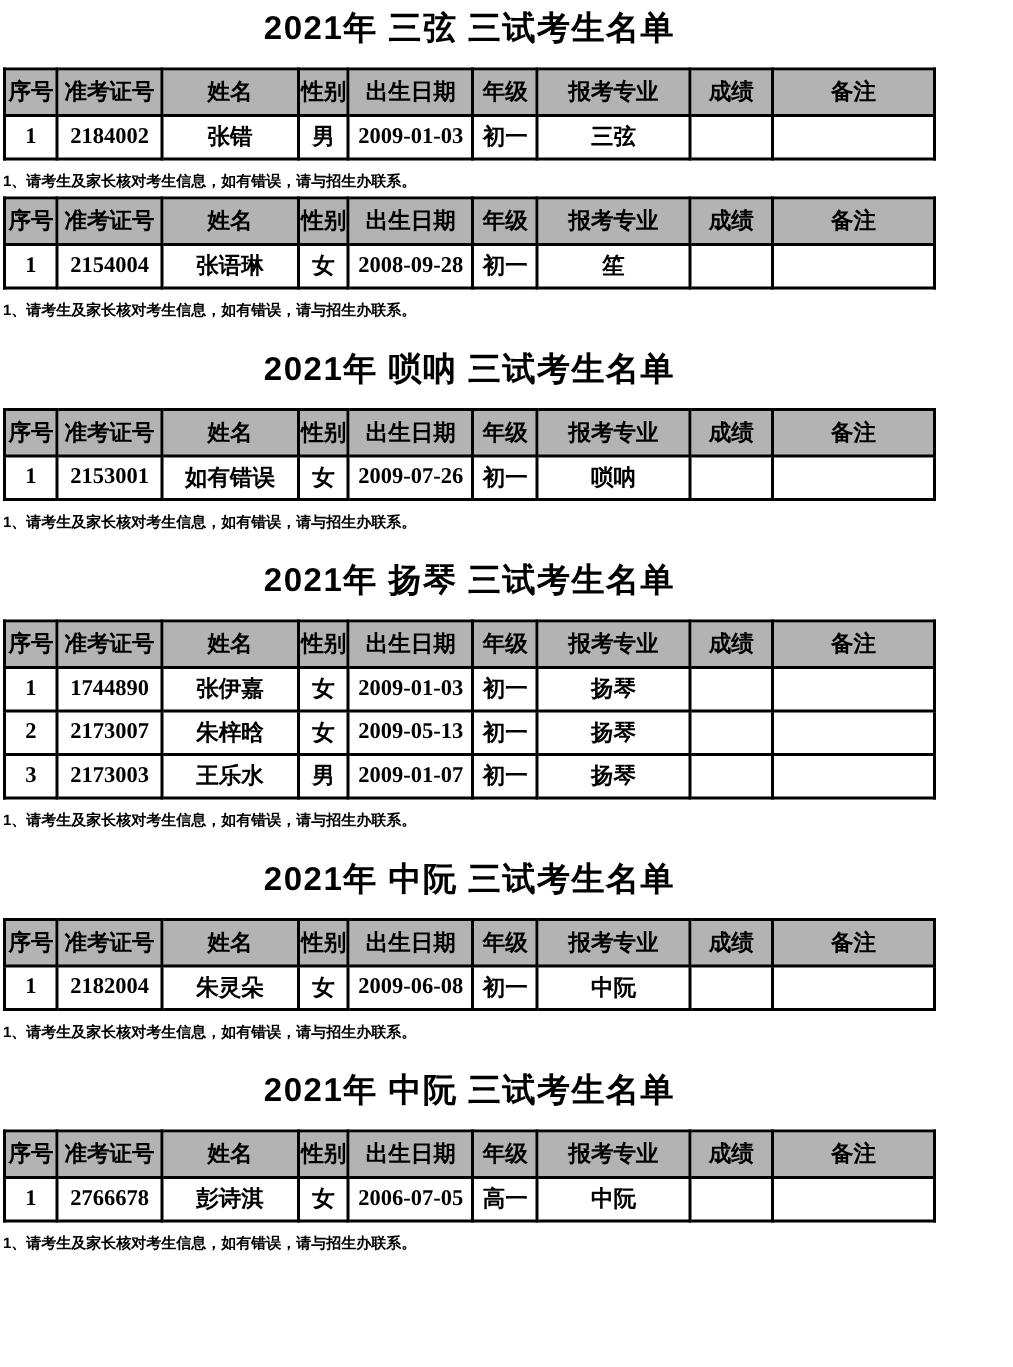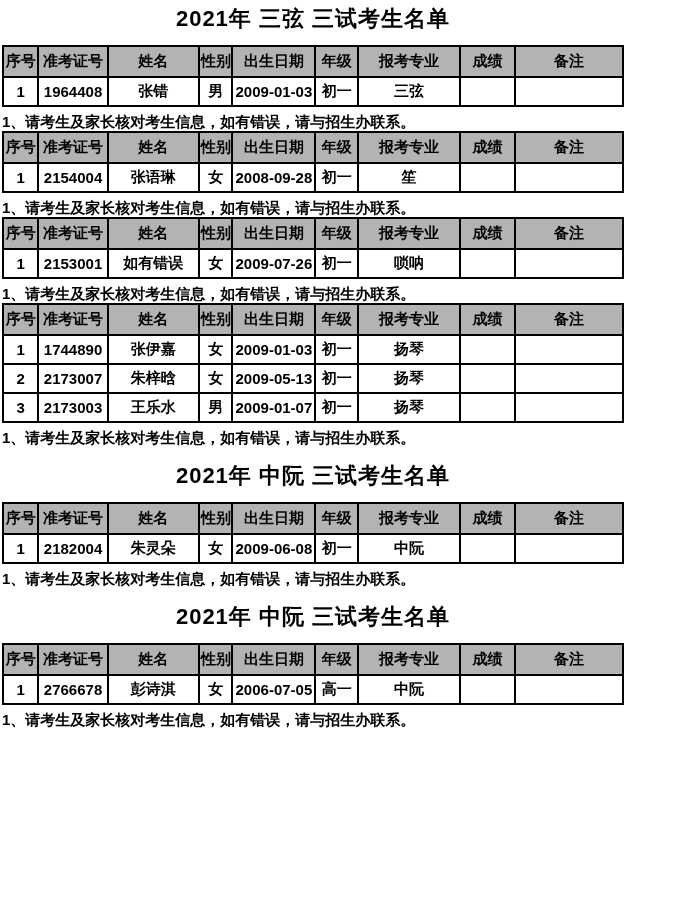--- a/index.html
+++ b/index.html
@@ -30,20 +30,21 @@
     line-height:28px;
     font-weight:bold;
     margin:15px 0 12px 0;
     letter-spacing:1px;
   }
   .section:first-child .title{margin-top:5px;}
   table{
     width:100%;
     border-collapse:collapse;
     table-layout:fixed;
+    font-family:Liberation Serif, serif;
   }
   th,td{
     border:2px solid var(--border-c);
     text-align:center;
     vertical-align:middle;
     overflow:hidden;
     white-space:nowrap;
     padding:0 1px;
   }
   th{
@@ -61,21 +62,21 @@
   col.c-no{width:5.7%;}
   col.c-exam-id{width:11.2%;}
   col.c-name{width:14.7%;}
   col.c-gender{width:5.4%;}
   col.c-birth-date{width:13.4%;}
   col.c-grade{width:6.9%;}
   col.c-major{width:16.4%;}
   col.c-score{width:8.9%;}
   col.c-remarks{width:17.4%;}
   .note{
-    font-size:15px;
+    font-size:10px;
     line-height:19px;
     font-weight:bold;
     margin:5px 0 0 0;
   }
 </style>
 </head>
 <body>
 
 <div class="page">
   <div class="section">
@@ -101,21 +102,21 @@
             <th>出生日期</th>
             <th>年级</th>
             <th>报考专业</th>
             <th>成绩</th>
             <th>备注</th>
           </tr>
       </thead>
       <tbody>
           <tr>
             <td>1</td>
-            <td>1964408</td>
+            <td>2184002</td>
             <td>张错</td>
             <td>男</td>
             <td>2009-01-03</td>
             <td>初一</td>
             <td>三弦</td>
             <td></td>
             <td></td>
           </tr>
         </tbody>
     </table>
@@ -159,20 +160,21 @@
             <td>笙</td>
             <td></td>
             <td></td>
           </tr>
         </tbody>
     </table>
     <div class="note">1、请考生及家长核对考生信息，如有错误，请与招生办联系。</div>
   </div>
 
   <div class="section">
+    <div class="title">2021年 唢呐 三试考生名单</div>
     <table>
       <colgroup>
         <col class="c-no">
           <col class="c-exam-id">
           <col class="c-name">
         <col class="c-gender">
           <col class="c-birth-date">
           <col class="c-grade">
         <col class="c-major">
           <col class="c-score">
@@ -202,20 +204,21 @@
             <td>唢呐</td>
             <td></td>
             <td></td>
           </tr>
         </tbody>
     </table>
     <div class="note">1、请考生及家长核对考生信息，如有错误，请与招生办联系。</div>
   </div>
 
   <div class="section">
+    <div class="title">2021年 扬琴 三试考生名单</div>
     <table>
       <colgroup>
         <col class="c-no">
           <col class="c-exam-id">
           <col class="c-name">
         <col class="c-gender">
           <col class="c-birth-date">
           <col class="c-grade">
         <col class="c-major">
           <col class="c-score">

